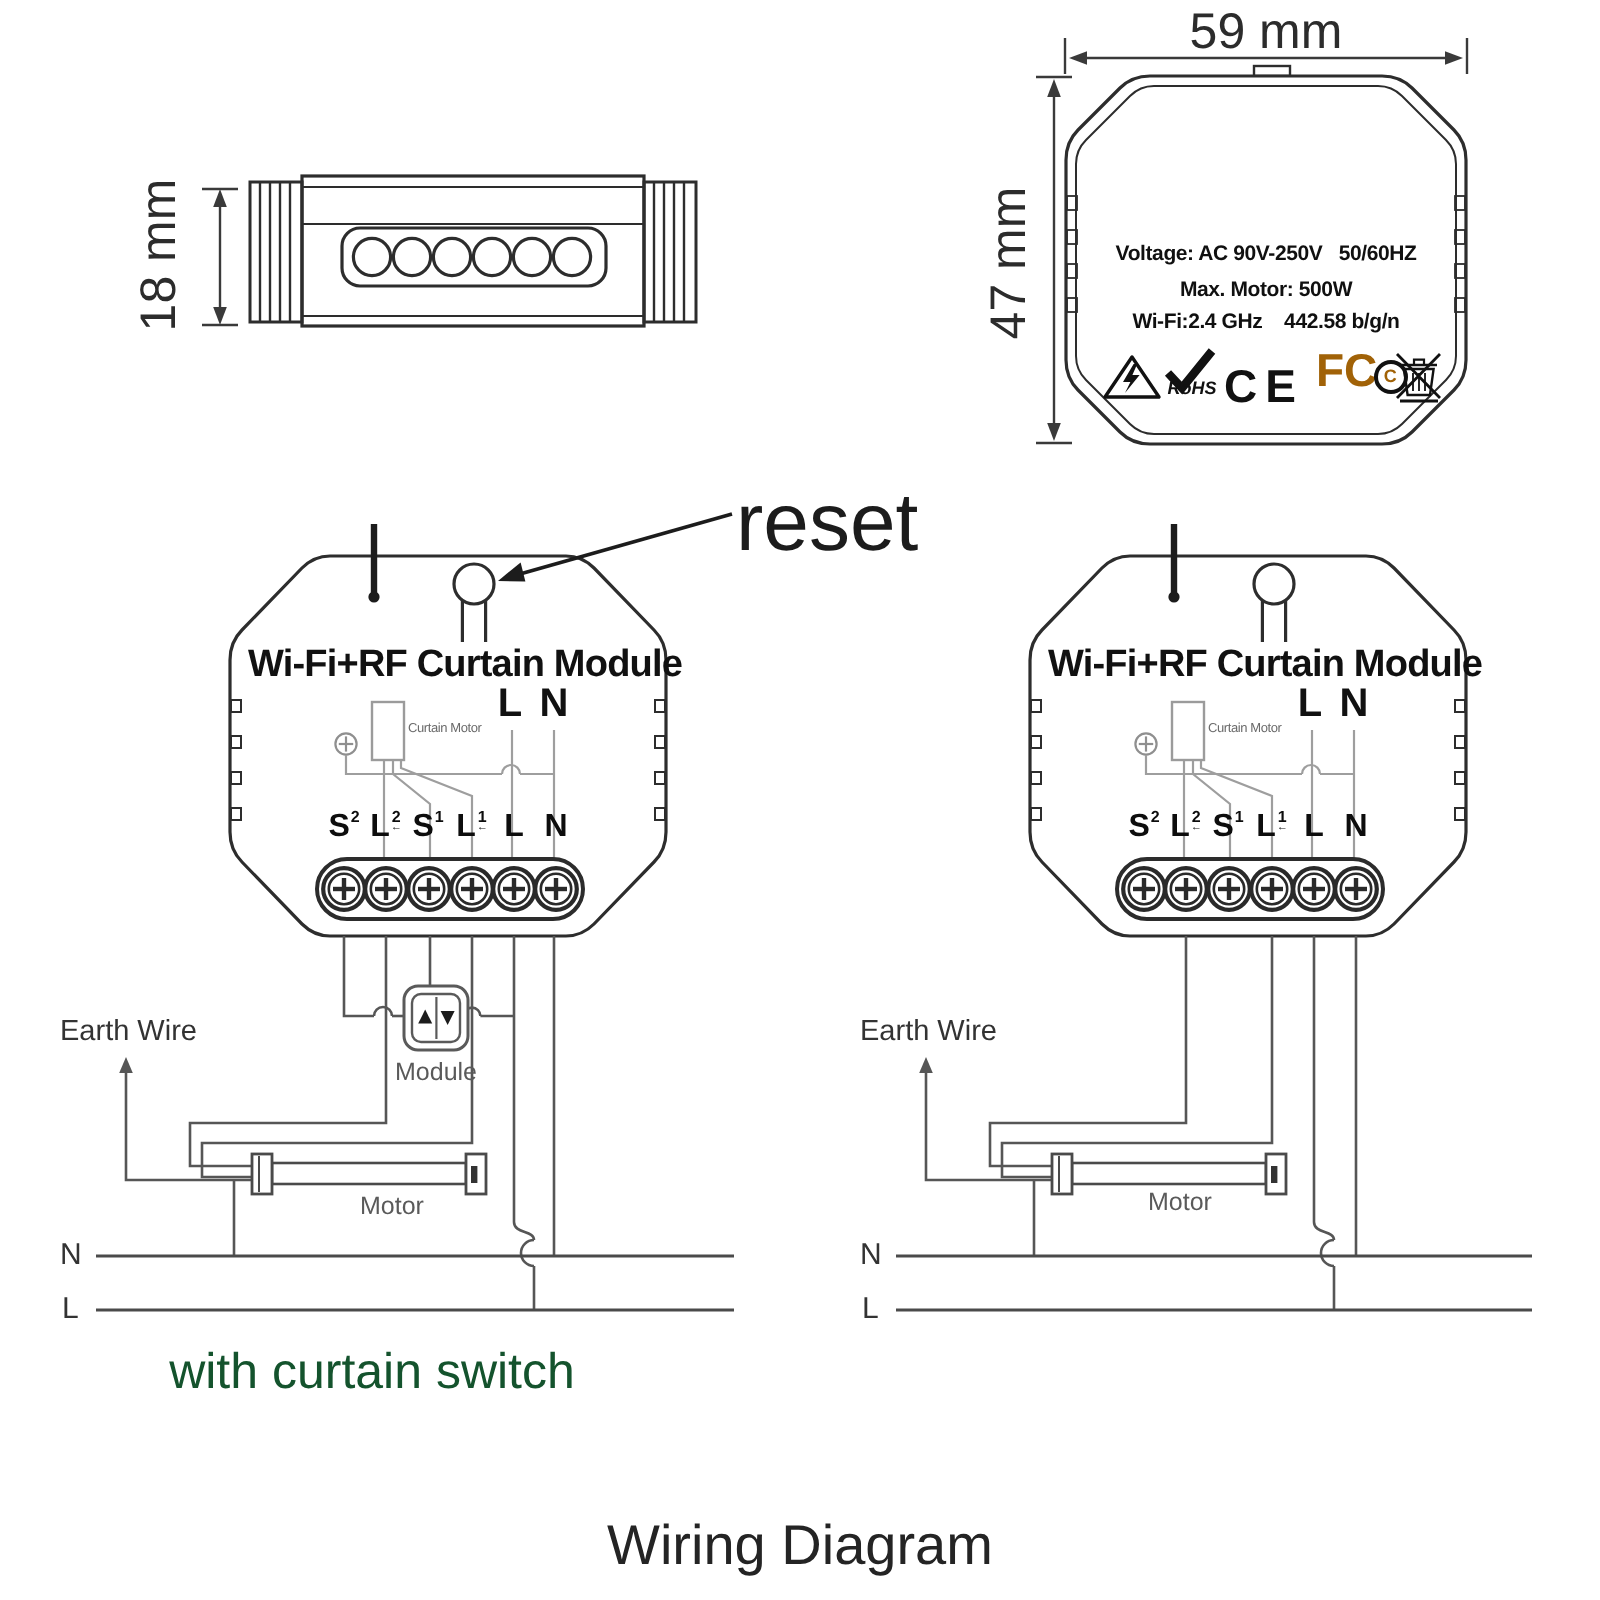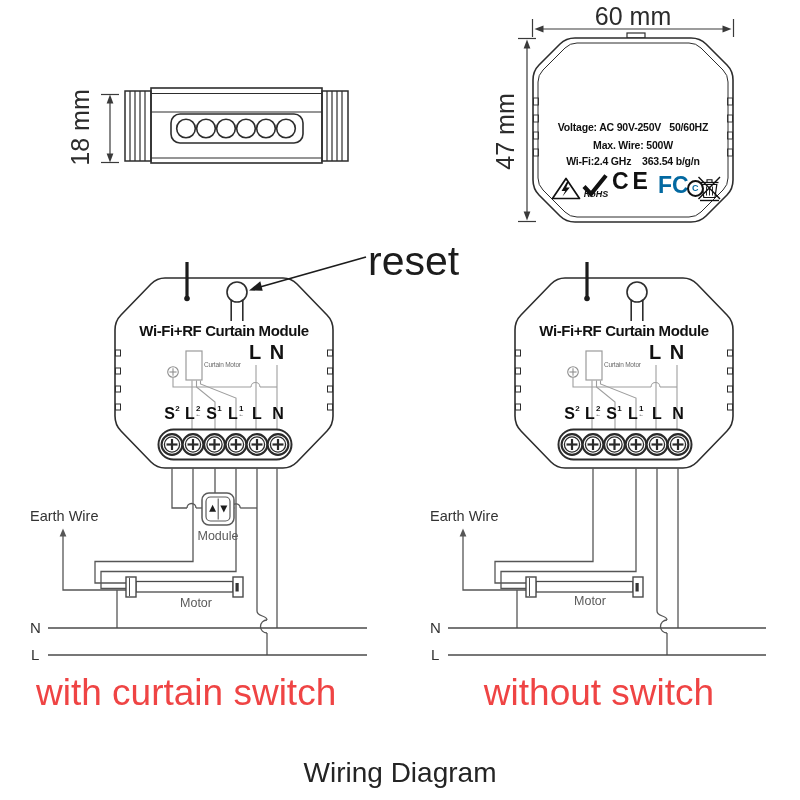--- a/index.html
+++ b/index.html
@@ -4,34 +4,34 @@
 <style>
   html,body{margin:0;padding:0;background:#fff;}
   #page{position:relative;width:800px;height:800px;background:#ffffff;overflow:hidden;
         font-family:"Liberation Sans","DejaVu Sans",sans-serif;color:#1a1a1a;}
   #lineart{position:absolute;left:0;top:0;}
   .t{position:absolute;color:#1f1f1f;white-space:nowrap;}
   .c{text-align:center;}
   .rot{transform:rotate(-90deg);}
   .dim{font-size:25px;color:#2c2c2c;}
   .spec{white-space:pre;font-size:10.5px;font-weight:bold;letter-spacing:-0.2px;color:#101010;}
-  .mtitle{font-size:15px;font-weight:bold;letter-spacing:-0.4px;color:#111;}
+  .mtitle{font-size:19px;font-weight:bold;letter-spacing:-0.4px;color:#111;}
   .lnlab{font-size:20px;font-weight:bold;color:#111;}
   .tlabel{position:absolute;width:24px;text-align:center;font-size:16px;font-weight:bold;color:#0d0d0d;}
   .tsup{display:inline-flex;flex-direction:column;vertical-align:top;line-height:1;margin-left:0.5px;}
   .tsup i{font-style:normal;font-size:8px;line-height:1;}
   .tsup i.tmark{font-size:5.5px;margin-top:-1px;}
   .small-g{color:#5a5a5a;}
-  .caption{font-size:37px;color:#ef4444;}
+  .caption{font-size:25px;color:#14532d;}
   .bigtitle{font-size:28px;color:#242424;}
   .reset{font-size:41px;color:#1c1c1c;}
   .cm{font-size:6.5px;color:#6a6a6a;letter-spacing:-0.2px;}
   .rohs{font-size:9px;font-weight:bold;font-style:italic;color:#111;}
   .ce{font-size:23px;font-weight:700;letter-spacing:4px;color:#111;}
-  .fcc{font-size:23px;font-weight:700;color:#0369a1;}
+  .fcc{font-size:23px;font-weight:700;color:#a16207;}
   .fcc .cc{display:inline-block;width:13px;height:13px;border:2px solid #111;border-radius:50%;
            font-size:9px;font-weight:bold;line-height:12px;text-align:center;letter-spacing:0;
            vertical-align:2px;margin-left:-2px;}
 </style>
 </head>
 <body>
 
 <div id="page">
 
 <svg id="lineart" width="800" height="800" viewBox="0 0 800 800">
@@ -272,28 +272,28 @@
     <rect x="635.5" y="583" width="3.2" height="8.5" fill="#333" stroke="none"></rect>
   </g>
 
   <g stroke="#4a4a4a" stroke-width="1.4">
     <line x1="448" y1="628" x2="766" y2="628"></line>
     <line x1="448" y1="655" x2="766" y2="655"></line>
   </g>
 </svg>
 
 <div class="t dim rot c" style="left:30px;top:113px;width:100px;">18 mm</div>
-<div class="t dim c" style="left:583px;top:2px;width:100px;">60 mm</div>
+<div class="t dim c" style="left:583px;top:2px;width:100px;">59 mm</div>
 <div class="t dim rot c" style="left:455px;top:117px;width:100px;">47 mm</div>
 
 <div class="t spec c" style="left:553px;top:121px;width:160px;">Voltage: AC 90V-250V   50/60HZ</div>
-<div class="t spec c" style="left:553px;top:139px;width:160px;">Max. Wire: 500W</div>
-<div class="t spec c" style="left:553px;top:155px;width:160px;">Wi-Fi:2.4 GHz    363.54 b/g/n</div>
+<div class="t spec c" style="left:553px;top:139px;width:160px;">Max. Motor: 500W</div>
+<div class="t spec c" style="left:553px;top:155px;width:160px;">Wi-Fi:2.4 GHz    442.58 b/g/n</div>
 <div class="t rohs c" style="left:578px;top:189px;width:36px;text-align:center;">RoHS</div>
-<div class="t ce" style="left:612px;top:168px;"><span>CE</span></div>
+<div class="t ce" style="left:612px;top:180px;"><span>CE</span></div>
 <div class="t fcc" style="left:658px;top:172px;"><span>FC</span><span class="cc">C</span></div>
 
 <div class="t reset" style="left:368px;top:238px;">reset</div>
 
 <div class="t mtitle c" style="left:124px;top:322px;width:200px;">Wi-Fi+RF Curtain Module</div>
 <div class="t lnlab c" style="left:244px;top:341px;width:22px;">L</div>
 <div class="t lnlab c" style="left:266px;top:341px;width:22px;">N</div>
 <div class="t cm" style="left:204px;top:361px;">Curtain Motor</div>
 <div class="tlabel" style="left:160px;top:405px;"><span>S</span><span class="tsup">
         <i>2</i>
@@ -337,16 +337,15 @@
 <div class="t" style="left:430px;top:508px;font-size:14.5px;color:#333;">Earth Wire</div>
 <div class="t small-g c" style="left:193px;top:529px;width:50px;font-size:12.5px;">Module</div>
 <div class="t small-g c" style="left:171px;top:596px;width:50px;font-size:12.5px;">Motor</div>
 <div class="t small-g c" style="left:565px;top:594px;width:50px;font-size:12.5px;">Motor</div>
 <div class="t" style="left:30px;top:619px;font-size:15px;color:#333;">N</div>
 <div class="t" style="left:31px;top:646px;font-size:15px;color:#333;">L</div>
 <div class="t" style="left:430px;top:619px;font-size:15px;color:#333;">N</div>
 <div class="t" style="left:431px;top:646px;font-size:15px;color:#333;">L</div>
 
 <div class="t caption c" style="left:36px;top:672px;width:300px;">with curtain switch</div>
-<div class="t caption c" style="left:449px;top:672px;width:300px;">without switch</div>
 <div class="t bigtitle c" style="left:250px;top:757px;width:300px;">Wiring Diagram</div>
 
 </div>
 
 </body></html>

